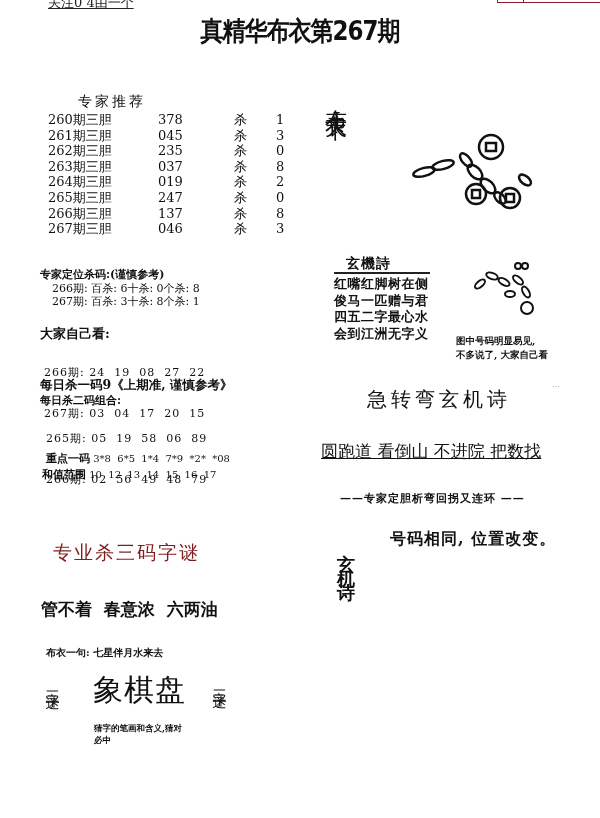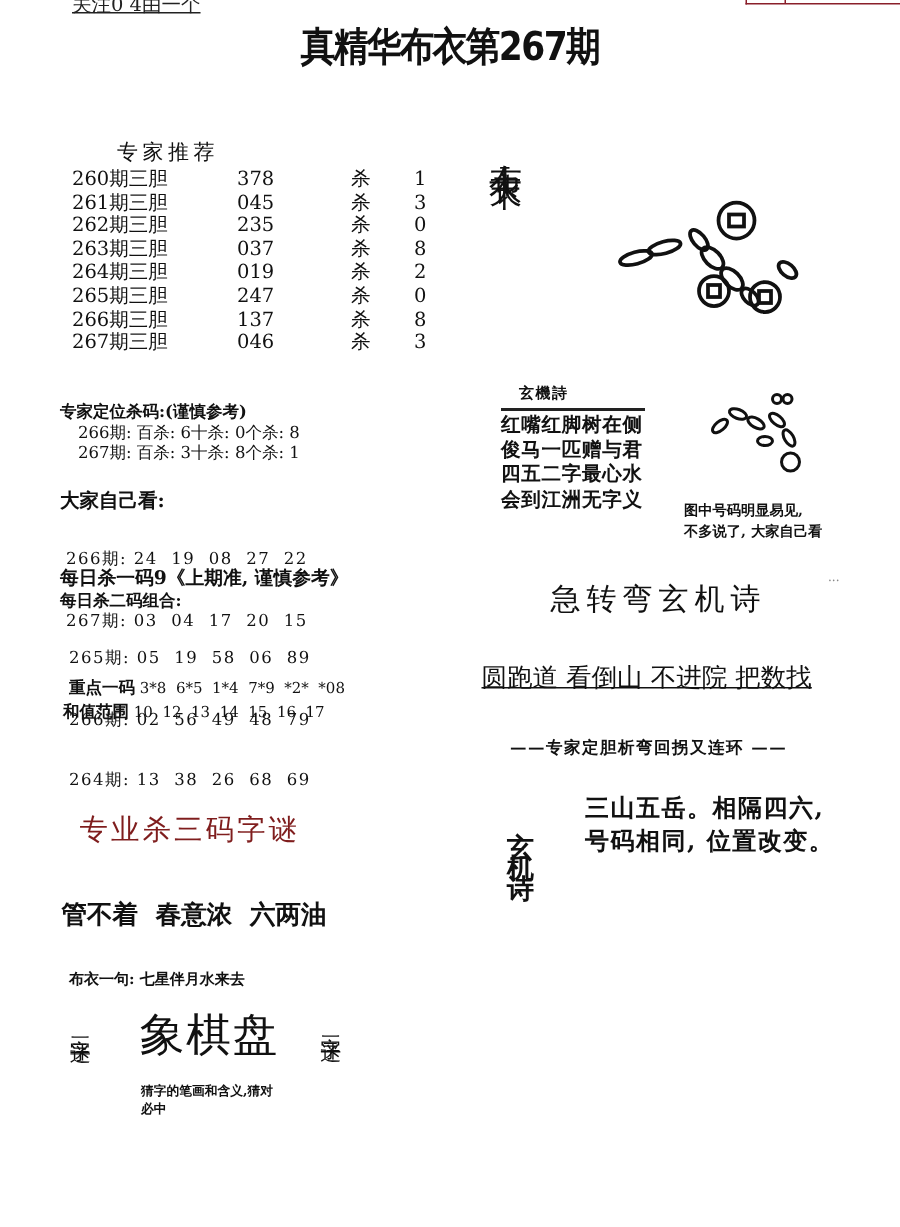--- a/index.html
+++ b/index.html
@@ -29,21 +29,21 @@
   .kill2 { left:46px; top:405px; font-size:11px; line-height:13.5px; white-space:pre; letter-spacing:1px; }
   .focus { left:46px; top:451px; font-size:10px; white-space:pre; }
   .focus b { font-size:11px; }
   .range { left:42px; top:467px; font-size:10px; white-space:pre; }
   .range b { font-size:11px; }
 
   .vert { writing-mode:vertical-rl; text-orientation:upright; }
   .buyi { left:325px; top:92px; font-size:22px; letter-spacing:4px; line-height:1; }
   .chain { left:400px; top:110px; width:170px; height:95px; }
 
-  .xuanji-title { left:346px; top:255px; font-size:10px; font-weight:bold; letter-spacing:1px; }
+  .xuanji-title { left:346px; top:255px; font-size:14px; font-weight:bold; letter-spacing:1px; }
   .xuanji-rule { left:334px; top:272px; width:96px; height:2px; background:#222; }
   .xuanji-poem { left:334px; top:276px; font-size:13px; font-weight:bold; line-height:16.5px; letter-spacing:0.5px; }
   .chain2 { left:470px; top:262px; width:80px; height:60px; }
   .hint { left:456px; top:334px; font-size:9.5px; line-height:14px; font-weight:bold; }
   .corner-dots { left:552px; top:380px; font-size:8px; color:#888; }
 
   .zzw-title { left:367px; top:386px; font-size:20px; letter-spacing:4px; font-family:"DejaVu Serif", serif; }
   .circle-line { left:321px; top:440px; font-size:17px; text-decoration:underline; letter-spacing:0px; white-space:pre; }
   .expert-line { left:340px; top:491px; font-size:11px; font-weight:bold; letter-spacing:1px; white-space:pre; }
 
@@ -89,21 +89,20 @@
 <div class="abs daily">
   <div>266期: 24  19  08  27  22</div>
   <div>267期: 03  04  17  20  15</div>
 </div>
 
 <div class="abs kill1">每日杀一码9《上期准, 谨慎参考》</div>
 <div class="abs kill2h">每日杀二码组合:</div>
 <div class="abs kill2">
   <div>265期: 05  19  58  06  89</div>
   <div>266期: 02  56  49  48  79</div>
-  <div>264期: 13  38  26  68  69</div>
 </div>
 
 <div class="abs focus"><b>重点一码</b> <span>3*8  6*5  1*4  7*9  *2*  *08</span></div>
 <div class="abs range"><b>和值范围</b> <span>10  12  13  14  15  16  17</span></div>
 
 <div class="abs buyi vert">布衣天下I</div>
 <svg class="abs chain" viewBox="0 0 170 95">
   <g fill="none" stroke="#111" stroke-width="2.5">
     <ellipse cx="24" cy="62" rx="11" ry="4" transform="rotate(-15 24 62)"></ellipse>
     <ellipse cx="43" cy="55" rx="11" ry="4" transform="rotate(-15 43 55)"></ellipse>
@@ -151,21 +150,20 @@
   <div>不多说了, 大家自己看</div>
 </div>
 <div class="abs corner-dots">...</div>
 
 <div class="abs zzw-title">急转弯玄机诗</div>
 <div class="abs circle-line">圆跑道 看倒山 不进院 把数找</div>
 <div class="abs expert-line">——专家定胆析弯回拐又连环 ——</div>
 
 <div class="abs xjs-vert vert">玄机诗</div>
 <div class="abs xjs-poem">
-  <div>三山五岳。相隔四六,</div>
   <div>号码相同, 位置改变。</div>
 </div>
 
 <div class="abs pro-title">专业杀三码字谜</div>
 <div class="abs riddle">管不着  春意浓  六两油</div>
 <div class="abs buyi-sent">布衣一句: 七星伴月水来去</div>
 
 <div class="abs sanzimi-l vert">三字迷</div>
 <div class="abs xiangqi">象棋盘</div>
 <div class="abs xiangqi-note">猜字的笔画和含义,猜对必中</div>

